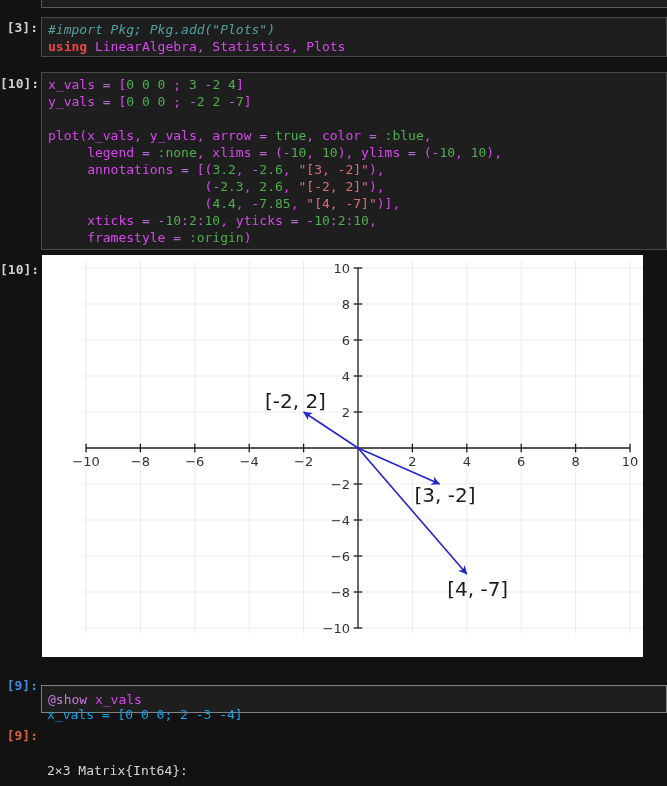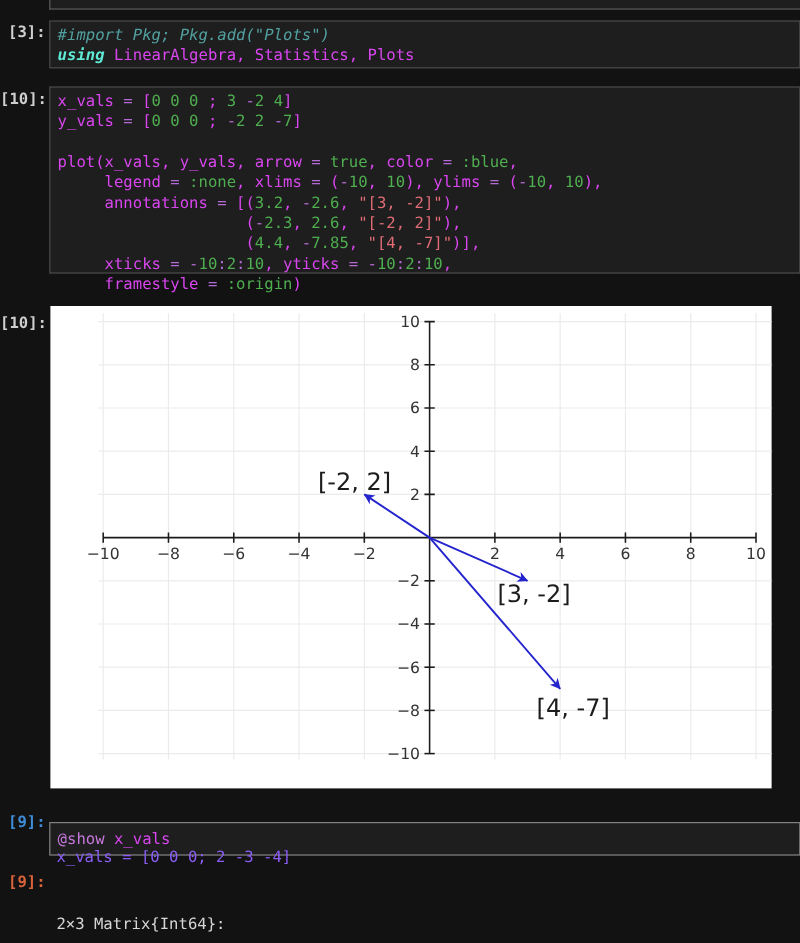--- a/index.html
+++ b/index.html
@@ -34,40 +34,40 @@
   .code-line {
     height: 17px; line-height: 17px;
     font-size: 13px; white-space: pre; color: #d6d6d6;
   }
   .tk-pl    { color: #d946ef; }
   .tk-num   { color: #4fae4f; }
   .tk-sym   { color: #4fae4f; }
   .tk-op    { color: #b46bd6; }
   .tk-str   { color: #e06c75; }
   .tk-com   { color: #52a0a0; font-style: italic; }
-  .tk-kw    { color: #5eead4; font-weight: bold; font-style: italic; }
+  .tk-kw    { color: #ef4444; font-weight: bold; }
   .tk-macro { color: #c678dd; }
 
   .prev-cell {
     position: absolute; top: 0; left: 41px; width: 626px; height: 8px;
     background: #1e1e1e;
     border-bottom: 1px solid #5a5a5a;
     border-left: 1px solid #5a5a5a;
   }
 
   .plot-output {
     position: absolute; top: 255px; left: 42px;
     width: 601px; height: 402px;
     background: #ffffff;
   }
   .plot-output svg { display: block; }
 
   .stdout {
     position: absolute; top: 706px; left: 47px;
-    font-size: 13px; line-height: 17px; color: #8b5cf6; white-space: pre;
+    font-size: 13px; line-height: 17px; color: #0ea5e9; white-space: pre;
   }
   .result {
     position: absolute; top: 728px; left: 47px;
     font-size: 13px; line-height: 17px; color: #d6d6d6; white-space: pre;
   }
 </style>
 </head>
 <body>
 
 <div class="page">
@@ -76,21 +76,21 @@
 
   <div class="prompt" style="top:20px">[3]:</div>
   <div class="cell" style="top:17px;height:40px">
     <div class="code-block">
         <div class="code-line"><span class="tk-com">#import Pkg; Pkg.add("Plots")</span></div>
         <div class="code-line"><span class="tk-kw">using</span><span class="tk-pl"> LinearAlgebra, Statistics, Plots</span></div>
       </div>
   </div>
 
   <div class="prompt" style="top:76px">[10]:</div>
-  <div class="cell" style="top:72px;height:156px">
+  <div class="cell" style="top:72px;height:178px">
     <div class="code-block">
         <div class="code-line"><span class="tk-pl">x_vals </span><span class="tk-op">=</span><span class="tk-pl"> [</span><span class="tk-num">0</span><span class="tk-pl"> </span><span class="tk-num">0</span><span class="tk-pl"> </span><span class="tk-num">0</span><span class="tk-pl"> ; </span><span class="tk-num">3</span><span class="tk-pl"> </span><span class="tk-op">-</span><span class="tk-num">2</span><span class="tk-pl"> </span><span class="tk-num">4</span><span class="tk-pl">]</span></div>
         <div class="code-line"><span class="tk-pl">y_vals </span><span class="tk-op">=</span><span class="tk-pl"> [</span><span class="tk-num">0</span><span class="tk-pl"> </span><span class="tk-num">0</span><span class="tk-pl"> </span><span class="tk-num">0</span><span class="tk-pl"> ; </span><span class="tk-op">-</span><span class="tk-num">2</span><span class="tk-pl"> </span><span class="tk-num">2</span><span class="tk-pl"> </span><span class="tk-op">-</span><span class="tk-num">7</span><span class="tk-pl">]</span></div>
         <div class="code-line">&nbsp;</div>
         <div class="code-line"><span class="tk-pl">plot(x_vals, y_vals, arrow </span><span class="tk-op">=</span><span class="tk-pl"> </span><span class="tk-sym">true</span><span class="tk-pl">, color </span><span class="tk-op">=</span><span class="tk-pl"> </span><span class="tk-sym">:blue</span><span class="tk-pl">,</span></div>
         <div class="code-line"><span class="tk-pl">     legend </span><span class="tk-op">=</span><span class="tk-pl"> </span><span class="tk-sym">:none</span><span class="tk-pl">, xlims </span><span class="tk-op">=</span><span class="tk-pl"> (</span><span class="tk-op">-</span><span class="tk-num">10</span><span class="tk-pl">, </span><span class="tk-num">10</span><span class="tk-pl">), ylims </span><span class="tk-op">=</span><span class="tk-pl"> (</span><span class="tk-op">-</span><span class="tk-num">10</span><span class="tk-pl">, </span><span class="tk-num">10</span><span class="tk-pl">),</span></div>
         <div class="code-line"><span class="tk-pl">     annotations </span><span class="tk-op">=</span><span class="tk-pl"> [(</span><span class="tk-num">3.2</span><span class="tk-pl">, </span><span class="tk-op">-</span><span class="tk-num">2.6</span><span class="tk-pl">, </span><span class="tk-str">"[3, -2]"</span><span class="tk-pl">),</span></div>
         <div class="code-line"><span class="tk-pl">                    (</span><span class="tk-op">-</span><span class="tk-num">2.3</span><span class="tk-pl">, </span><span class="tk-num">2.6</span><span class="tk-pl">, </span><span class="tk-str">"[-2, 2]"</span><span class="tk-pl">),</span></div>
         <div class="code-line"><span class="tk-pl">                    (</span><span class="tk-num">4.4</span><span class="tk-pl">, </span><span class="tk-op">-</span><span class="tk-num">7.85</span><span class="tk-pl">, </span><span class="tk-str">"[4, -7]"</span><span class="tk-pl">)],</span></div>
         <div class="code-line"><span class="tk-pl">     xticks </span><span class="tk-op">=</span><span class="tk-pl"> </span><span class="tk-op">-</span><span class="tk-num">10</span><span class="tk-op">:</span><span class="tk-num">2</span><span class="tk-op">:</span><span class="tk-num">10</span><span class="tk-pl">, yticks </span><span class="tk-op">=</span><span class="tk-pl"> </span><span class="tk-op">-</span><span class="tk-num">10</span><span class="tk-op">:</span><span class="tk-num">2</span><span class="tk-op">:</span><span class="tk-num">10</span><span class="tk-pl">,</span></div>

